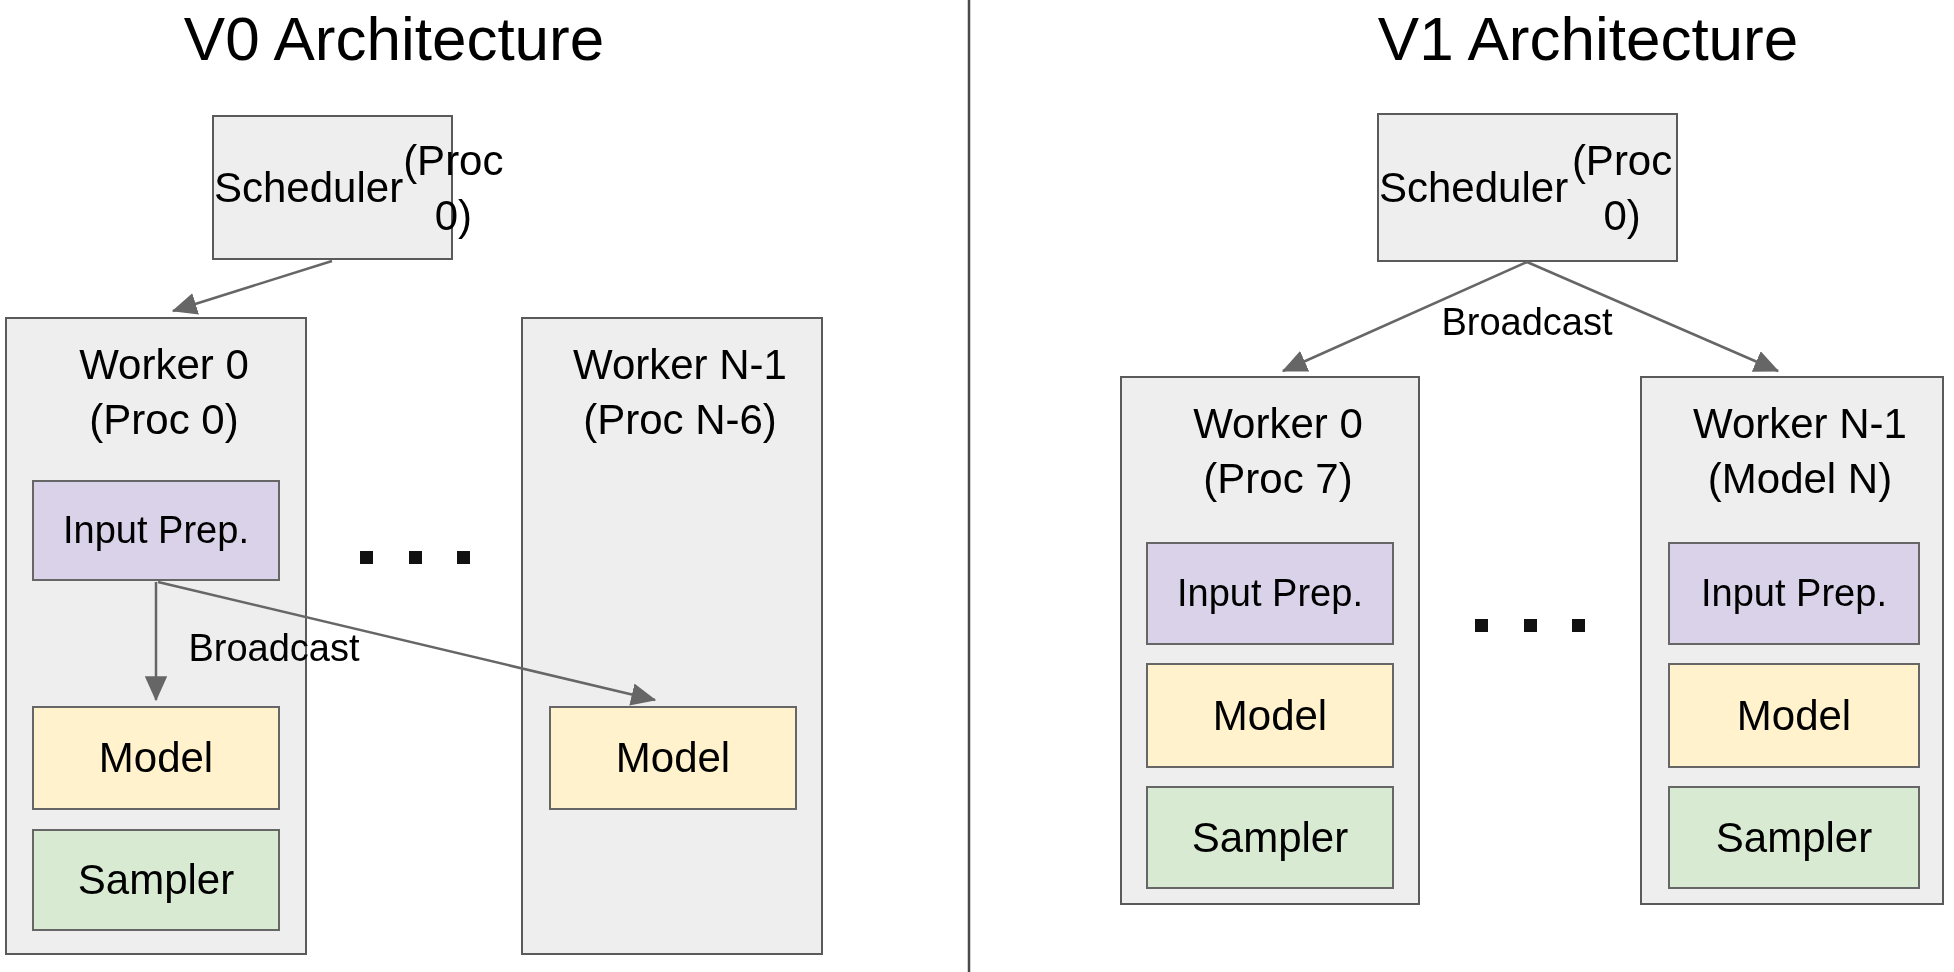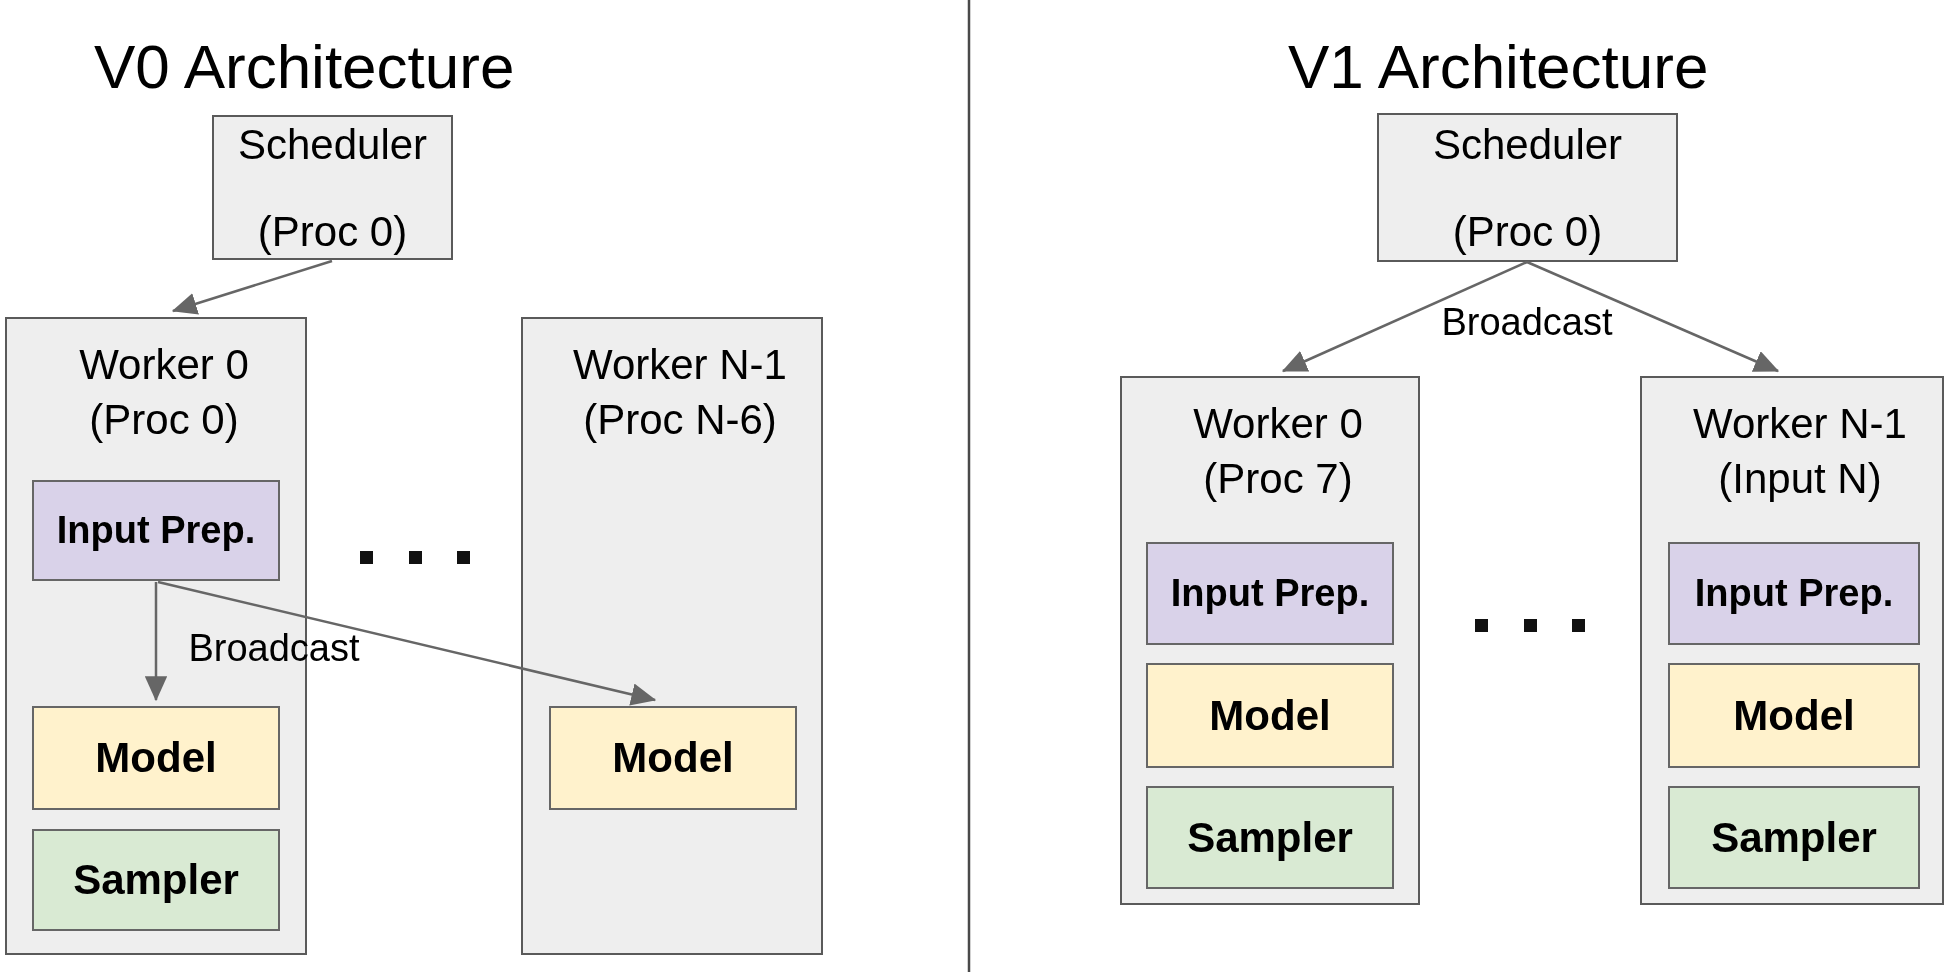--- a/index.html
+++ b/index.html
@@ -22,57 +22,54 @@
     width: 1954px;
     height: 972px;
     background: var(--page-bg);
     font-family: "Liberation Sans", "DejaVu Sans", sans-serif;
     color: var(--text);
     overflow: hidden;
   }
   .title {
     position: absolute;
     width: 600px;
+    text-align: center;
     font-size: 62px;
     line-height: 70px;
     white-space: nowrap;
-    margin-top: 28px;
   }
   .gbox {
     position: absolute;
     background: var(--box-fill);
     border: 2.5px solid var(--box-border);
   }
   .scheduler {
     display: flex;
-    flex-direction: column;
+    flex-direction: row;
     align-items: center;
-    justify-content: center;
     font-size: 42px;
     line-height: 55px;
     text-align: center;
-    gap: 32px;
   }
   .worker-label {
     position: absolute;
     top: 18px;
     left: 8px;
     width: 100%;
     text-align: center;
     font-size: 42px;
     line-height: 55px;
   }
   .inner {
     position: absolute;
     border: 2px solid var(--inner-border);
     display: flex;
     align-items: center;
     justify-content: center;
     text-align: right;
-    font-weight: bold;
   }
   .input-prep { background: var(--input-prep-fill); font-size: 38px; }
   .model     { background: var(--model-fill);     font-size: 42px; }
   .sampler   { background: var(--sampler-fill);   font-size: 42px; }
   .bcast-label {
     position: absolute;
     width: 260px;
     text-align: center;
     font-size: 38px;
     line-height: 44px;
@@ -156,21 +153,21 @@
 
   <div class="dots" style="left:1475px; top:618px;">
     <span class="dot"></span>
     <span class="dot"></span>
     <span class="dot"></span>
   </div>
 
   <div class="gbox" style="left:1640px; top:376px; width:304px; height:529px;">
     <div class="worker-label">
       <div>Worker N-1</div>
-      <div>(Input N)</div>
+      <div>(Model N)</div>
     </div>
     <div class="inner input-prep" style="left:26px; top:164px; width:252px; height:103px;">Input Prep.</div>
     <div class="inner model" style="left:26px; top:285px; width:252px; height:105px;">Model</div>
     <div class="inner sampler" style="left:26px; top:408px; width:252px; height:103px;">Sampler</div>
   </div>
 
   <svg class="overlay" viewBox="0 0 1954 972" xmlns="http://www.w3.org/2000/svg">
     <defs>
       <marker id="ah" viewBox="0 0 10 9" refX="9.5" refY="4.5" markerWidth="10" markerHeight="9" orient="auto-start-reverse">
         <path class="arrowhead-path" d="M0,0 L10,4.5 L0,9 Z"></path>

